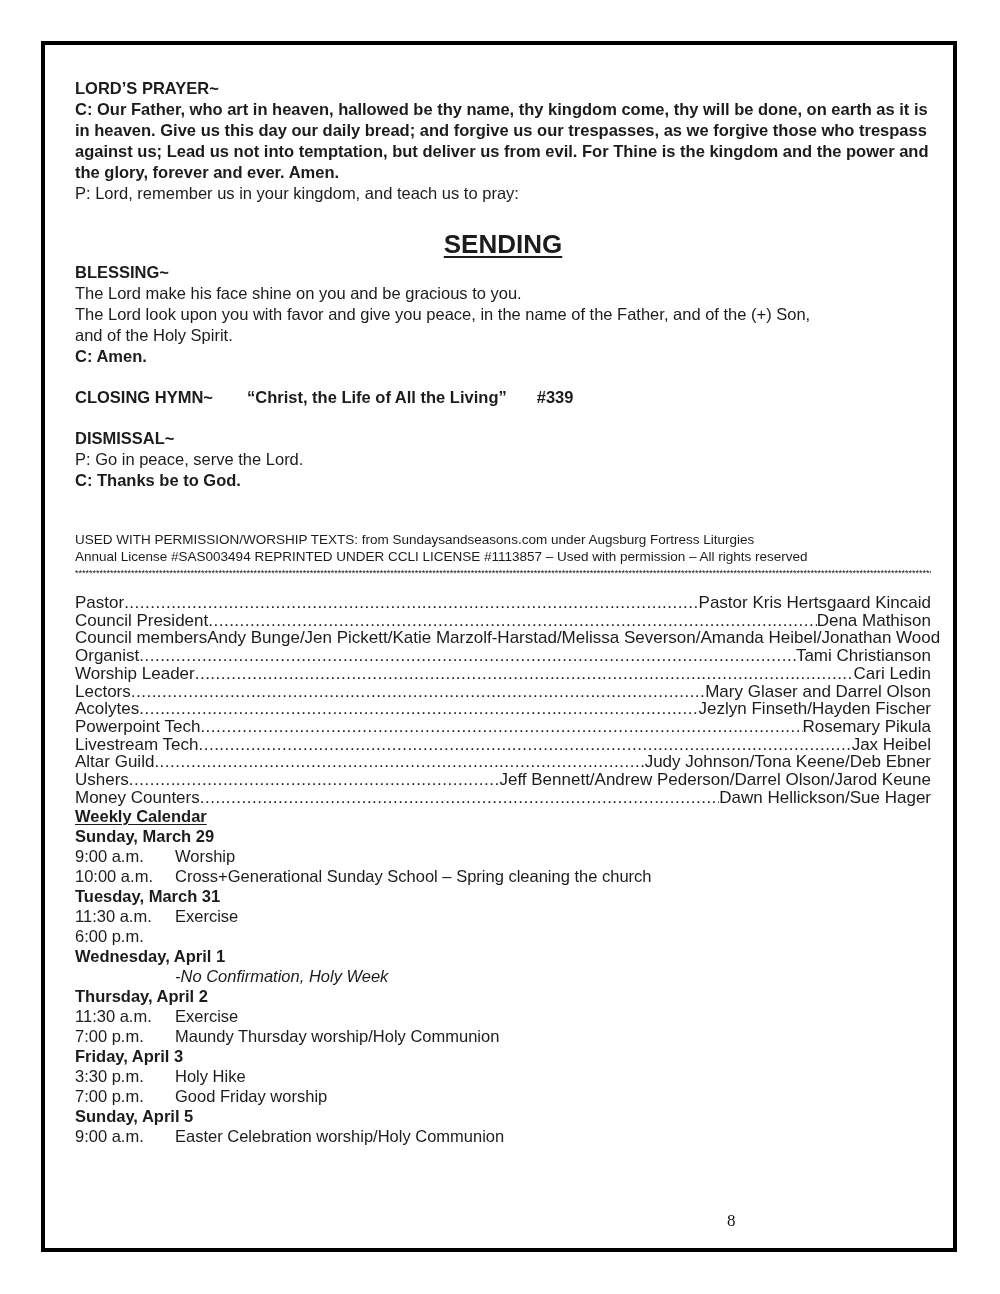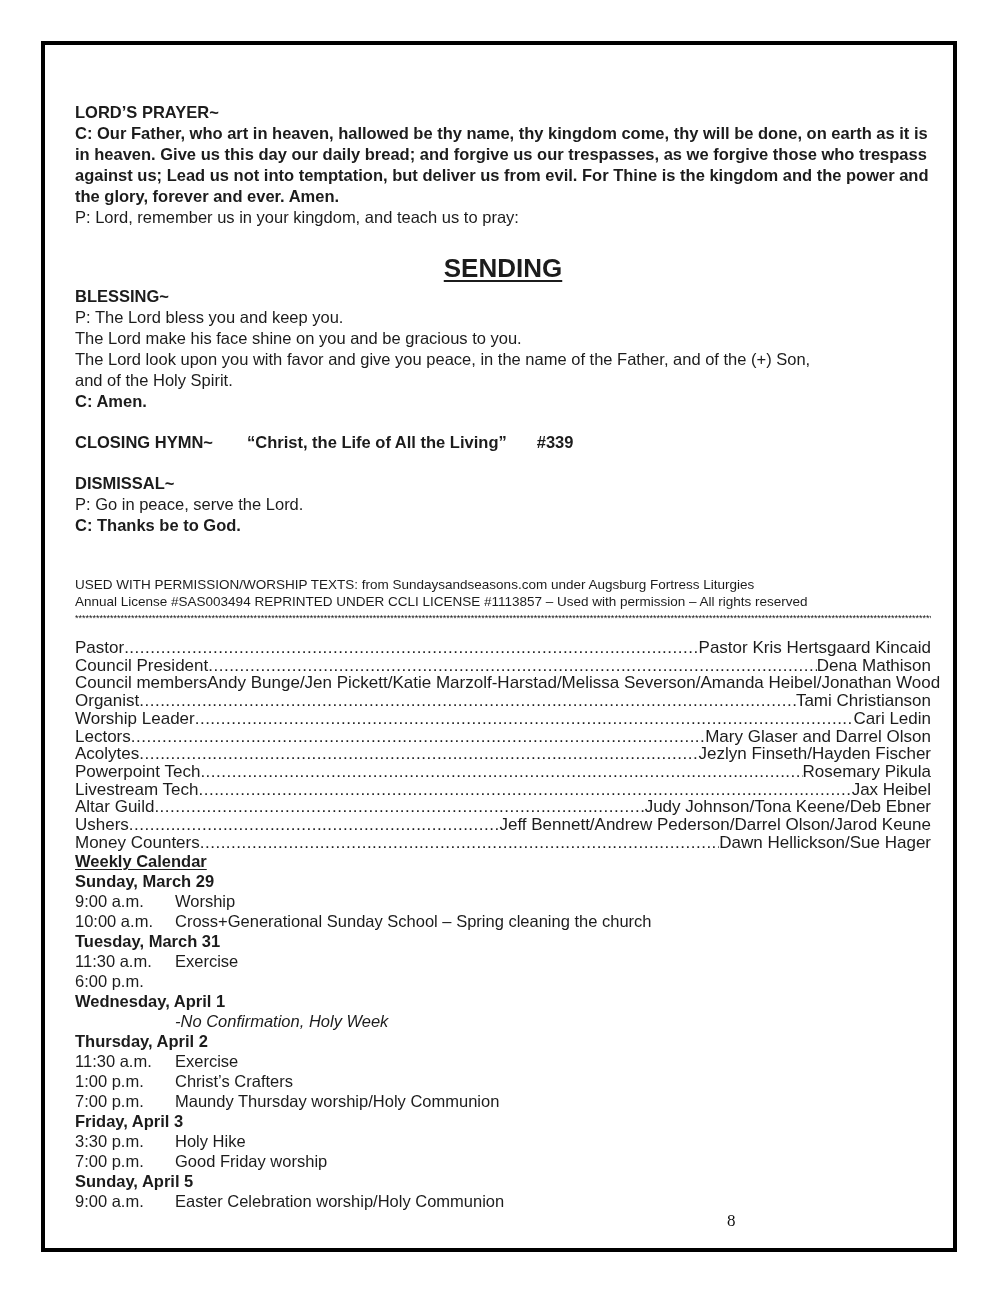--- a/index.html
+++ b/index.html
@@ -23,21 +23,21 @@
   }
   .content {
     position: absolute;
     left: 75px;
     top: 78px;
     width: 856px;
   }
   p, div { margin: 0; }
   .body-text { font-size: 16.5px; line-height: 21px; }
   .bold { font-weight: bold; }
-  .section-heading { font-size: 16.5px; line-height: 21px; font-weight: bold; margin-top: 24px; }
+  .section-heading { font-size: 16.5px; line-height: 21px; font-weight: bold; }
   .sending-title {
     margin-top: 24px;
     text-align: center;
     font-size: 26px;
     line-height: 32px;
     font-weight: bold;
   }
   .sending-title span { text-decoration: underline; text-underline-offset: 3px; }
   .blessing-heading { margin-top: 2px; }
   .hymn-row {
@@ -115,21 +115,20 @@
 
   <div class="section-heading">LORD’S PRAYER~</div>
   <p class="body-text bold">C: Our Father, who art in heaven, hallowed be thy name, thy kingdom come, thy will be done, on earth as it is in heaven. Give us this day our daily bread; and forgive us our trespasses, as we forgive those who trespass against us; Lead us not into temptation, but deliver us from evil. For Thine is the kingdom and the power and the glory, forever and ever. Amen.</p>
   <p class="body-text">P: Lord, remember us in your kingdom, and teach us to pray:</p>
 
   <div class="sending-title">
     <span>SENDING</span>
   </div>
 
   <div class="section-heading blessing-heading">BLESSING~</div>
-  <p class="body-text">P: The Lord bless you and keep you.</p>
   <p class="body-text">The Lord make his face shine on you and be gracious to you.</p>
   <p class="body-text">The Lord look upon you with favor and give you peace, in the name of the Father, and of the (+) Son,</p>
   <p class="body-text">and of the Holy Spirit.</p>
   <p class="body-text bold">C: Amen.</p>
 
   <div class="hymn-row">
     <span>CLOSING HYMN~</span>
     <span class="hymn-title">“Christ, the Life of All the Living”</span>
     <span class="hymn-number">#339</span>
   </div>
@@ -232,24 +231,20 @@
         <div class="cal-event">
           <span class="cal-time"></span>
           <span class="cal-desc italic">-No Confirmation, Holy Week</span>
         </div>
         <div class="cal-date">Thursday, April 2</div>
         <div class="cal-event">
           <span class="cal-time">11:30 a.m.</span>
           <span class="cal-desc">Exercise</span>
         </div>
         <div class="cal-event">
-          <span class="cal-time">1:00 p.m.</span>
-          <span class="cal-desc">Christ’s Crafters</span>
-        </div>
-        <div class="cal-event">
           <span class="cal-time">7:00 p.m.</span>
           <span class="cal-desc">Maundy Thursday worship/Holy Communion</span>
         </div>
         <div class="cal-date">Friday, April 3</div>
         <div class="cal-event">
           <span class="cal-time">3:30 p.m.</span>
           <span class="cal-desc">Holy Hike</span>
         </div>
         <div class="cal-event">
           <span class="cal-time">7:00 p.m.</span>

